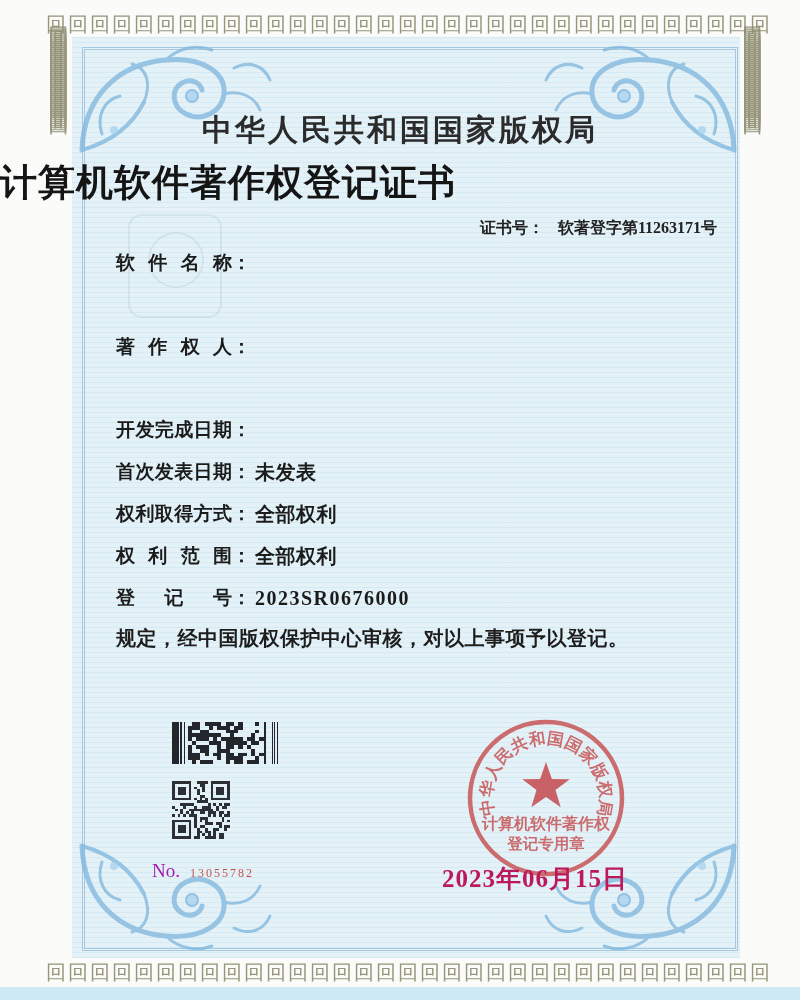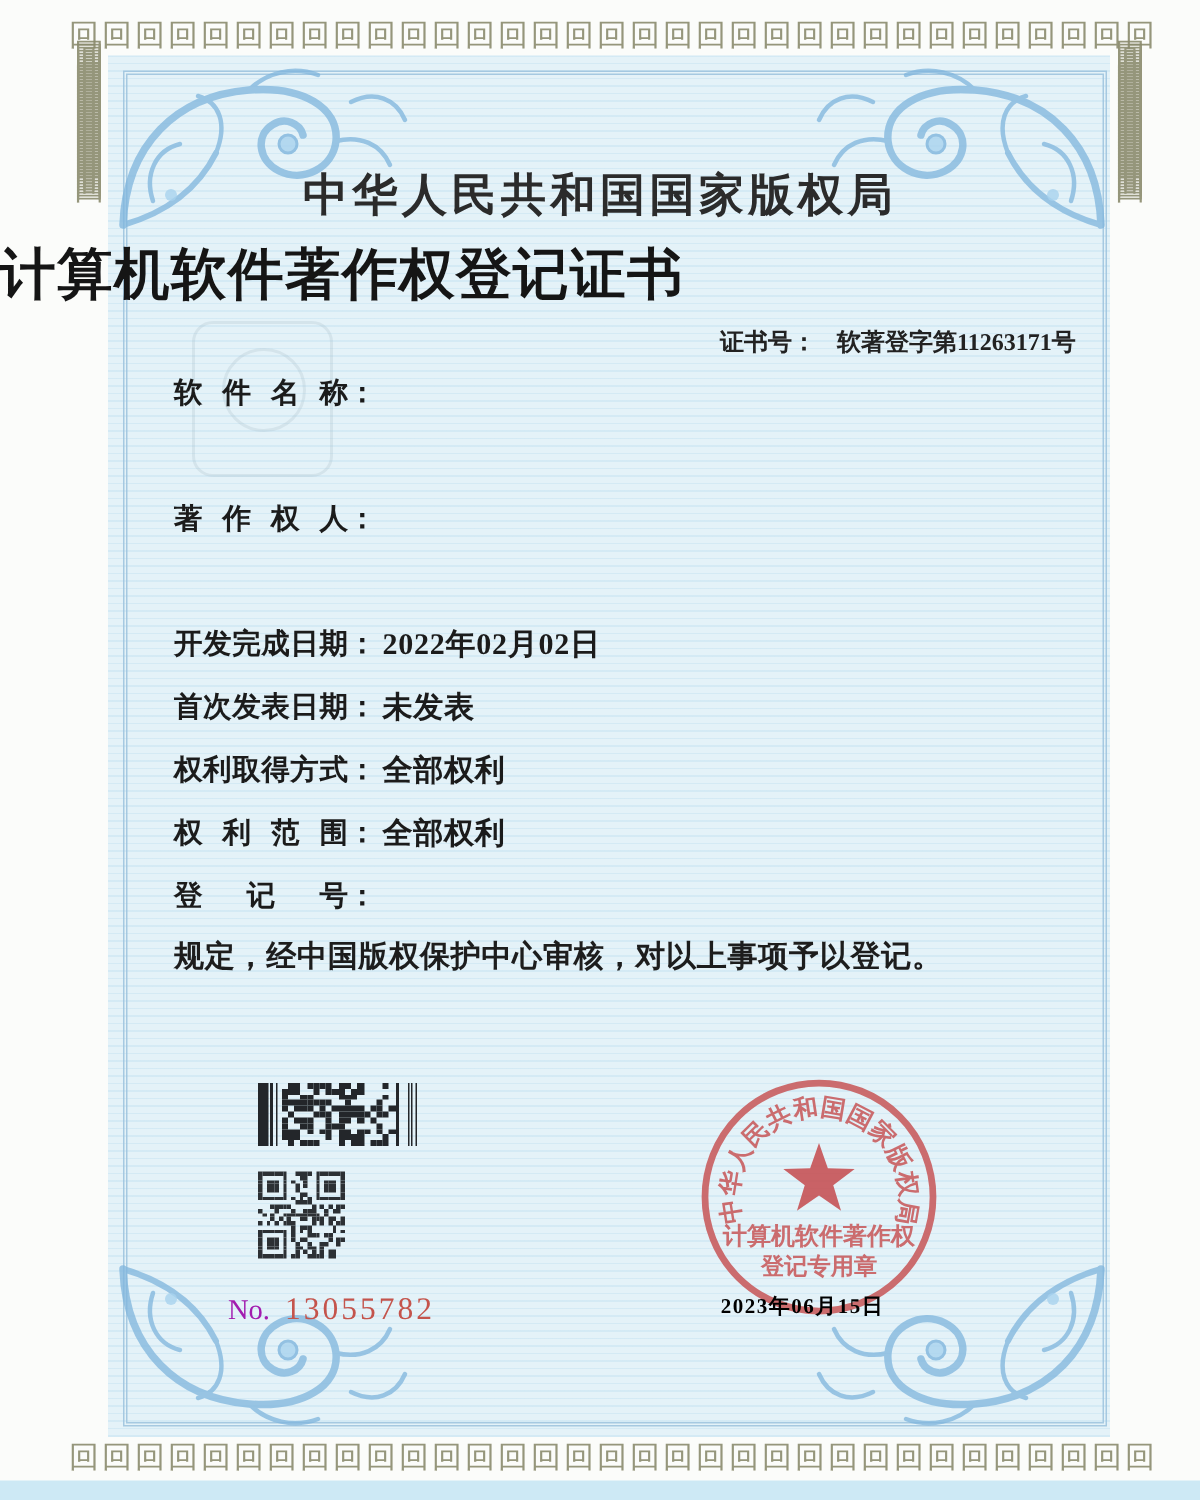--- a/index.html
+++ b/index.html
@@ -58,25 +58,25 @@
   .barcode .noise2d i{display:block;}
   .barcode .noise2d i.on{background:#23262a;}
 
   .qr{position:absolute;left:172px;top:781px;width:58px;height:58px;display:grid;
       grid-template-columns:repeat(21,1fr);grid-template-rows:repeat(21,1fr);}
   .qr i{display:block;}
   .qr i.on{background:#2c3034;}
 
   .serial{position:absolute;left:152px;top:860px;display:flex;gap:10px;align-items:baseline;}
   .serial .pfx{font-size:19px;color:#a21caf;}
-  .serial .num{font-size:21px;color:#c4544c;letter-spacing:2px;}
+  .serial .num{font-size:12px;color:#c4544c;letter-spacing:2px;}
 
   .seal{position:absolute;left:446px;top:698px;width:200px;height:200px;opacity:.88;}
-  .issue-date{position:absolute;left:425px;top:862px;width:220px;text-align:center;font-size:14px;
-              font-weight:700;color:#000000;letter-spacing:1px;}
+  .issue-date{position:absolute;left:425px;top:862px;width:220px;text-align:center;font-size:25px;
+              font-weight:700;color:#be185d;letter-spacing:1px;}
 
   .bottom-strip{position:absolute;left:0;bottom:0;width:100%;height:13px;background:#cde9f5;}
 </style>
 </head>
 <body>
 
 <div class="page">
 
   <div class="paper"></div>
 
@@ -185,21 +185,20 @@
   <div class="row row-3">
     <span class="flabel">
         <span>开</span>
         <span>发</span>
         <span>完</span>
         <span>成</span>
         <span>日</span>
         <span>期</span>
       </span>
     <span class="fcolon">：</span>
-    <span class="fvalue">2022年02月02日</span>
   </div>
 
   <div class="row row-4">
     <span class="flabel">
         <span>首</span>
         <span>次</span>
         <span>发</span>
         <span>表</span>
         <span>日</span>
         <span>期</span>
@@ -232,20 +231,21 @@
     <span class="fvalue">全部权利</span>
   </div>
 
   <div class="row row-7">
     <span class="flabel">
         <span>登</span>
         <span>记</span>
         <span>号</span>
       </span>
     <span class="fcolon">：</span>
+    <span class="fvalue reg-number">2023SR0676000</span>
   </div>
 
   <div class="statement">
     <p>规定，经中国版权保护中心审核，对以上事项予以登记。</p>
   </div>
 
   <div class="barcode">
       <div class="bar-ink" style="flex-grow: 5;"></div>
       <div class="bar-space" style="flex-grow: 1;"></div>
       <div class="bar-ink" style="flex-grow: 2;"></div>

